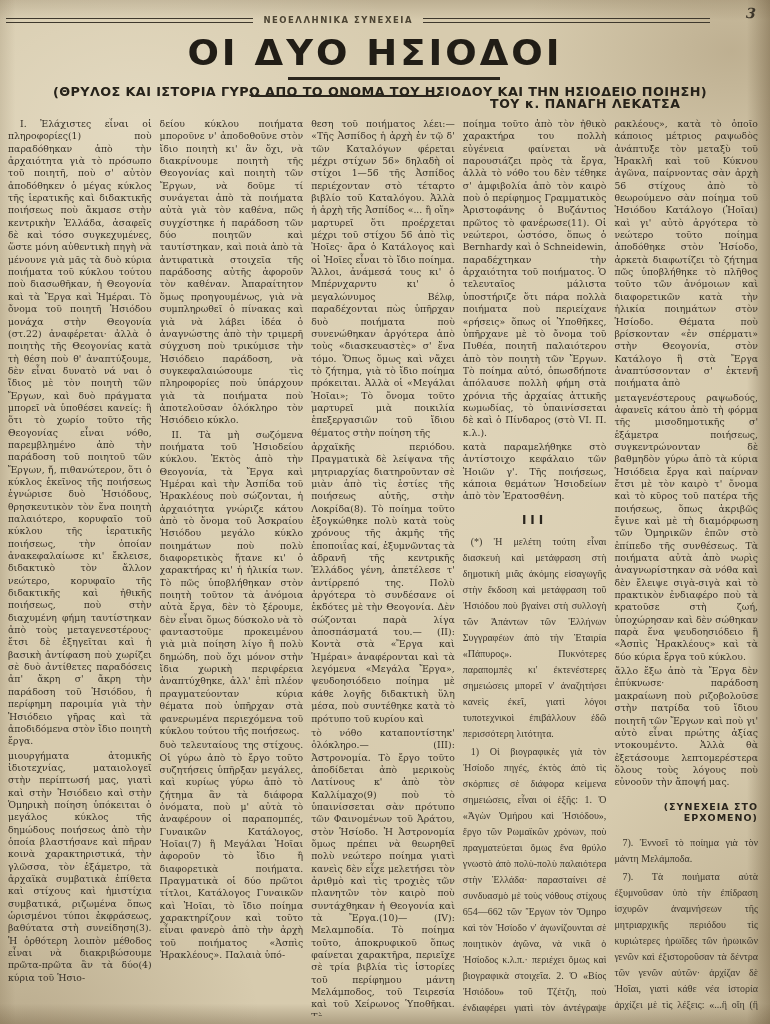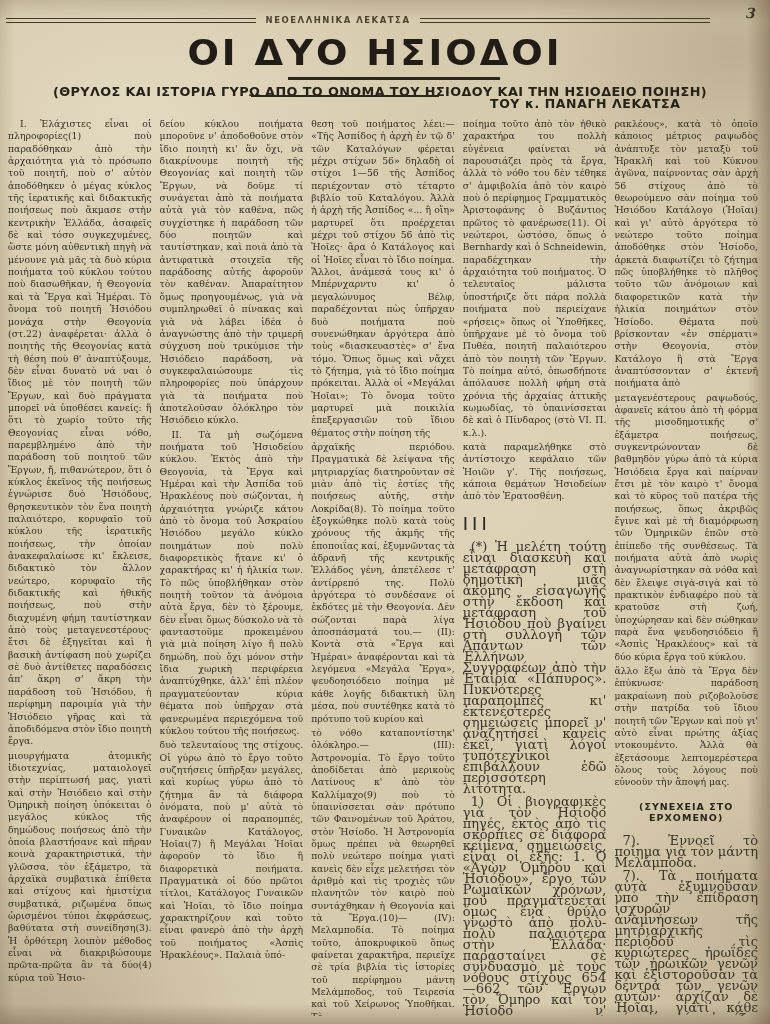--- a/index.html
+++ b/index.html
@@ -45,38 +45,38 @@
     letter-spacing:.6px;color:#26221a;
   }
   
   .cols{position:absolute;top:118px;left:8px;right:12px;bottom:8px;display:flex;gap:8px;}
   .col{flex:1;overflow:hidden;text-align:justify;}
   .blk{margin:0;}
   p.body,p.cont{font-size:9.3px;line-height:12.35px;margin-bottom:2px;}
   p.body{text-indent:12px;}
   p.cont{text-indent:0;}
   h3.heading{
-    text-align:left;font-size:18px;font-weight:normal;letter-spacing:4px;
+    text-align:center;font-size:12px;font-weight:bold;letter-spacing:4px;
     margin:10px 0 7px;color:#2a251d;font-family:"DejaVu Sans",sans-serif;
   }
   p.continuation{
-    text-align:center;font-family:"DejaVu Sans",sans-serif;font-weight:bold;
+    text-align:right;font-family:"DejaVu Sans",sans-serif;font-weight:bold;
     font-size:9.5px;letter-spacing:1px;margin:12px 0 10px;text-indent:0;color:#2a251d;
   }
-  p.footnote{font-size:13px;line-height:11px;margin-bottom:2.5px;text-indent:8px;color:#3a342b;}
+  p.footnote{font-size:10px;line-height:16px;margin-bottom:2.5px;text-indent:8px;color:#3a342b;font-family:Liberation Serif, serif;}
   p:not(.footnote) + p.footnote{margin-top:12px;}
 </style>
 </head>
 <body>
 
 <div class="page">
 
   <div class="masthead">
     <div class="mast-rule left"></div>
-    <div class="mast-title">ΝΕΟΕΛΛΗΝΙΚΑ ΛΕΚΑΤΣΑ</div>
+    <div class="mast-title">ΝΕΟΕΛΛΗΝΙΚΑ ΣΥΝΕΧΕΙΑ</div>
     <div class="mast-rule right"></div>
   </div>
   <div class="page-number">3</div>
 
   <div class="art-title">ΟΙ ΔΥΟ ΗΣΙΟΔΟΙ</div>
   <div class="title-underline"></div>
   <div class="art-subtitle">(ΘΡΥΛΟΣ ΚΑΙ ΙΣΤΟΡΙΑ ΓΥΡΩ ΑΠΟ ΤΟ ΟΝΟΜΑ ΤΟΥ ΗΣΙΟΔΟΥ ΚΑΙ ΤΗΝ ΗΣΙΟΔΕΙΟ ΠΟΙΗΣΗ)</div>
   <div class="subtitle-underline"></div>
   <div class="byline">ΤΟΥ κ. ΠΑΝΑΓΗ ΛΕΚΑΤΣΑ</div>
 

